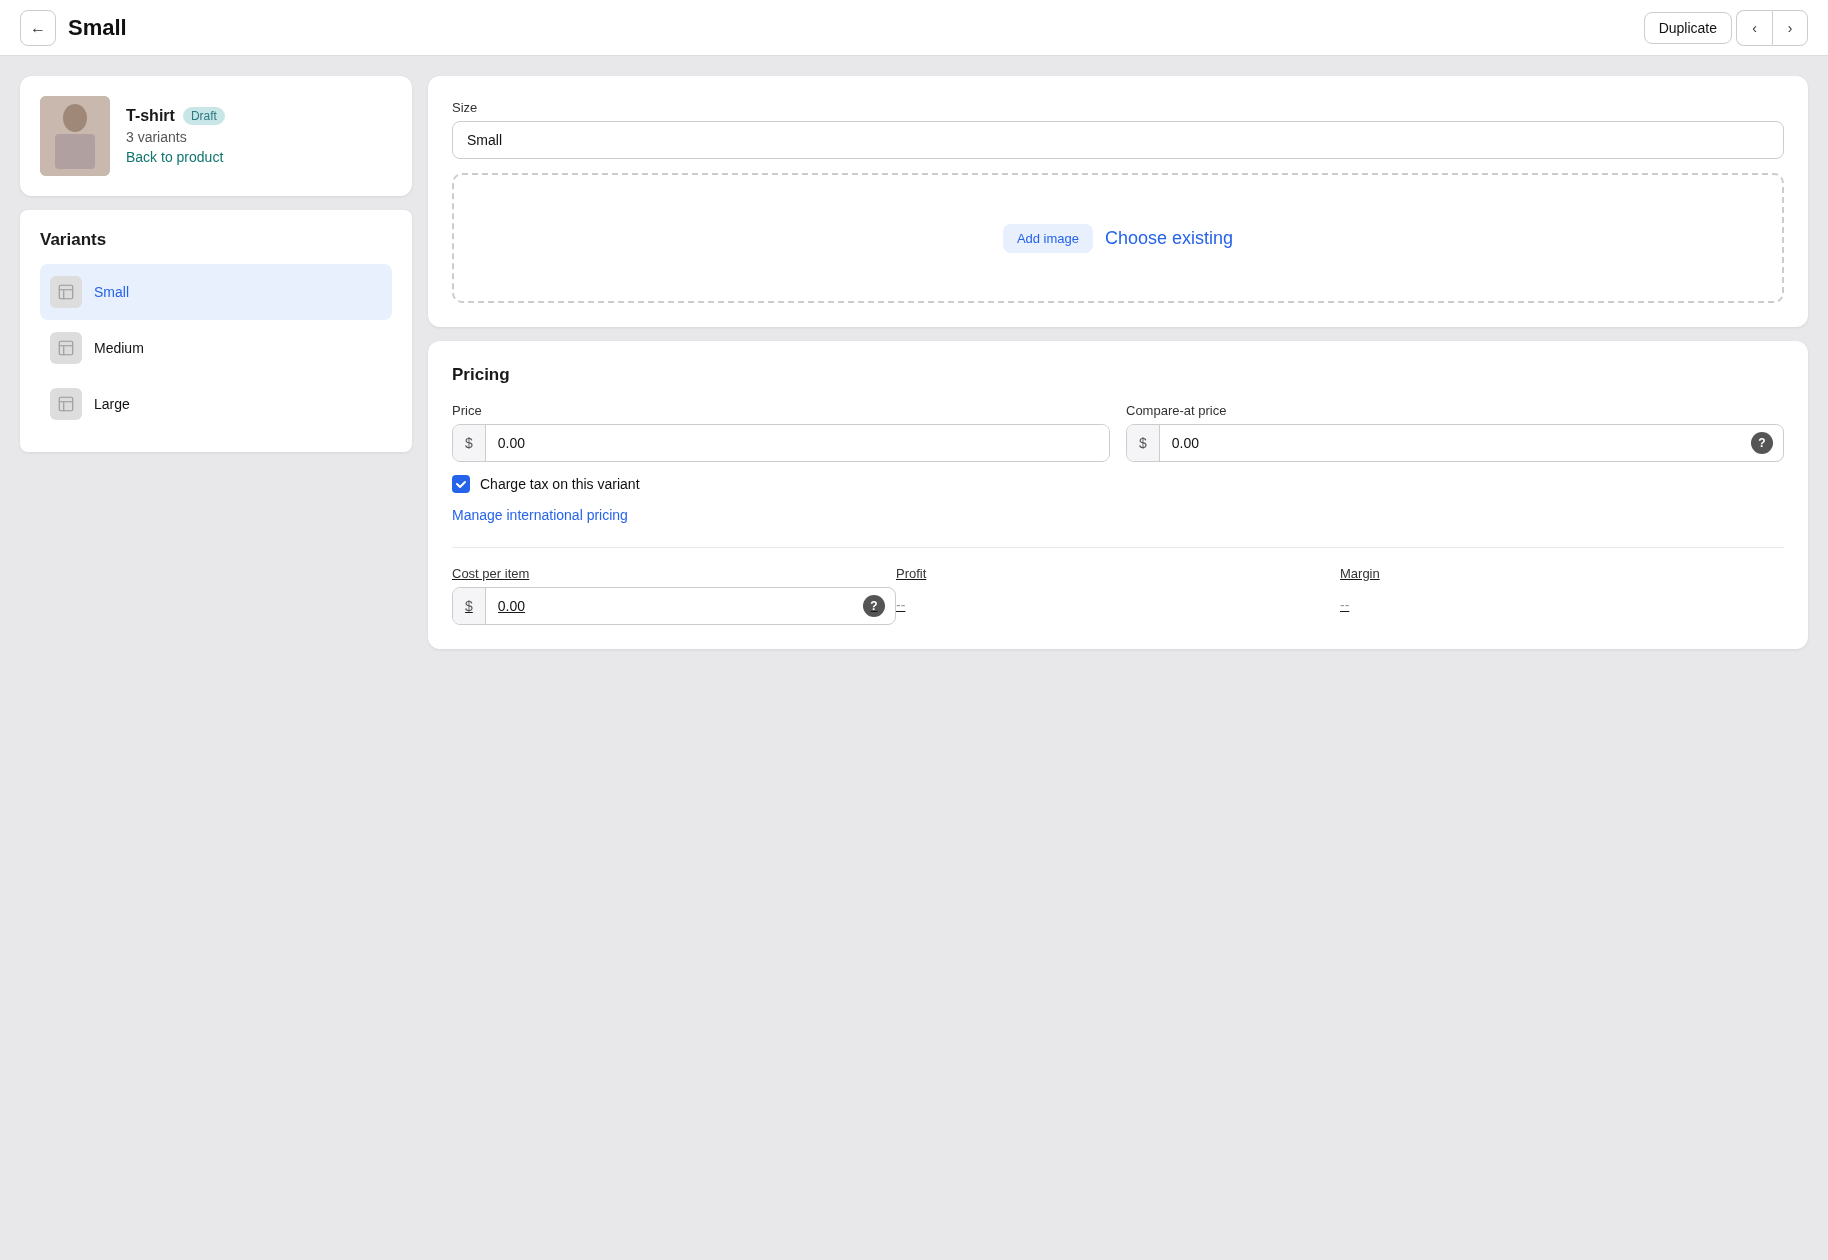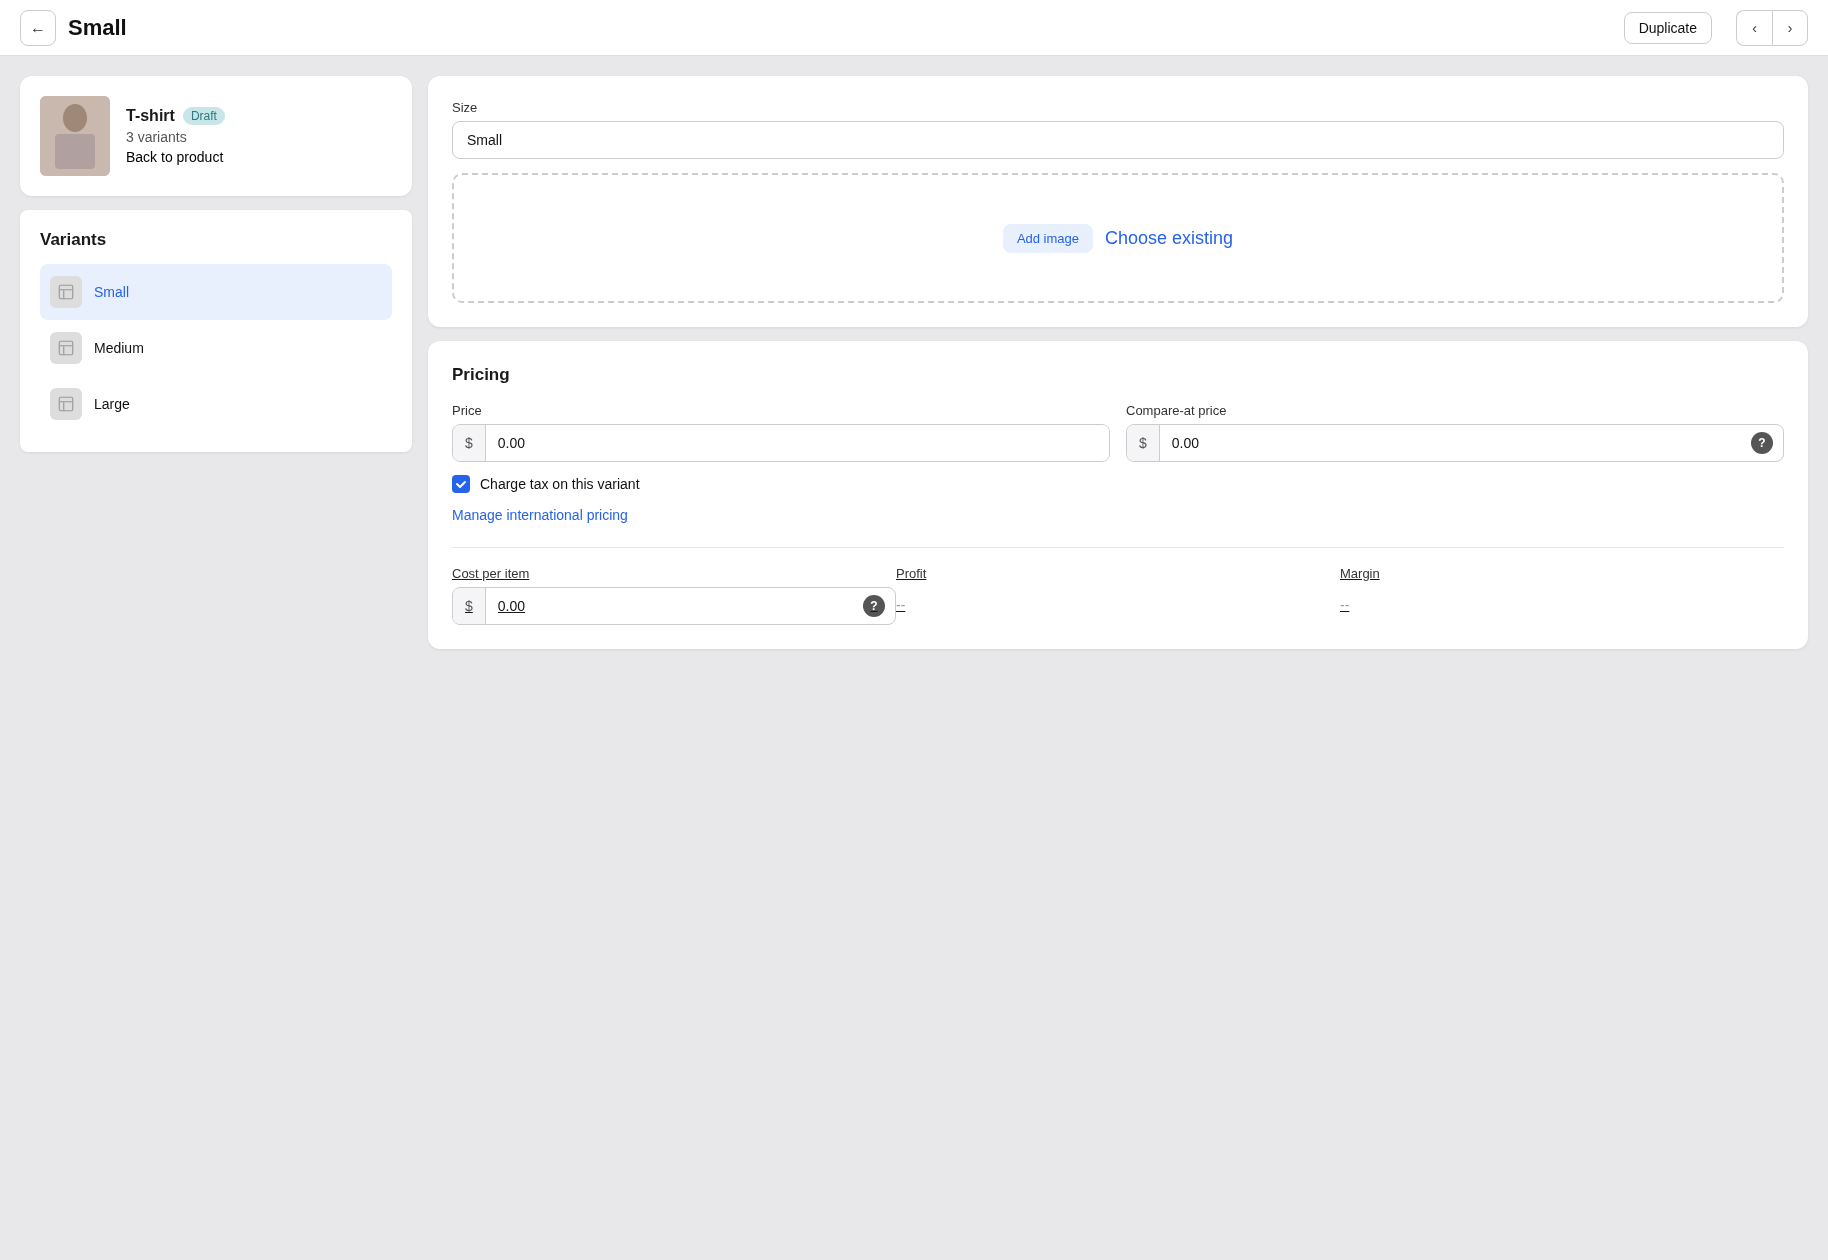--- a/index.html
+++ b/index.html
@@ -40,21 +40,21 @@
       color: #333;
     }
     .page-title {
       font-size: 22px;
       font-weight: 600;
       color: #111;
     }
     .topbar-right {
       display: flex;
       align-items: center;
-      gap: 24px;
+      gap: 4px;
     }
     .duplicate-btn {
       background: #fff;
       border: 1px solid #ccc;
       border-radius: 8px;
       padding: 7px 14px;
       cursor: pointer;
       font-size: 14px;
       color: #111;
     }
@@ -140,21 +140,21 @@
       font-size: 12px;
       font-weight: 500;
       padding: 2px 8px;
       border-radius: 20px;
     }
     .variants-count {
       color: #555;
       font-size: 14px;
     }
     .back-to-product {
-      color: #000000;
+      color: #0f766e;
       font-size: 14px;
       cursor: pointer;
       text-decoration: none;
     }
 
     
     .variants-card {
       background: #fff;
       border-radius: 8px;
       padding: 20px;

